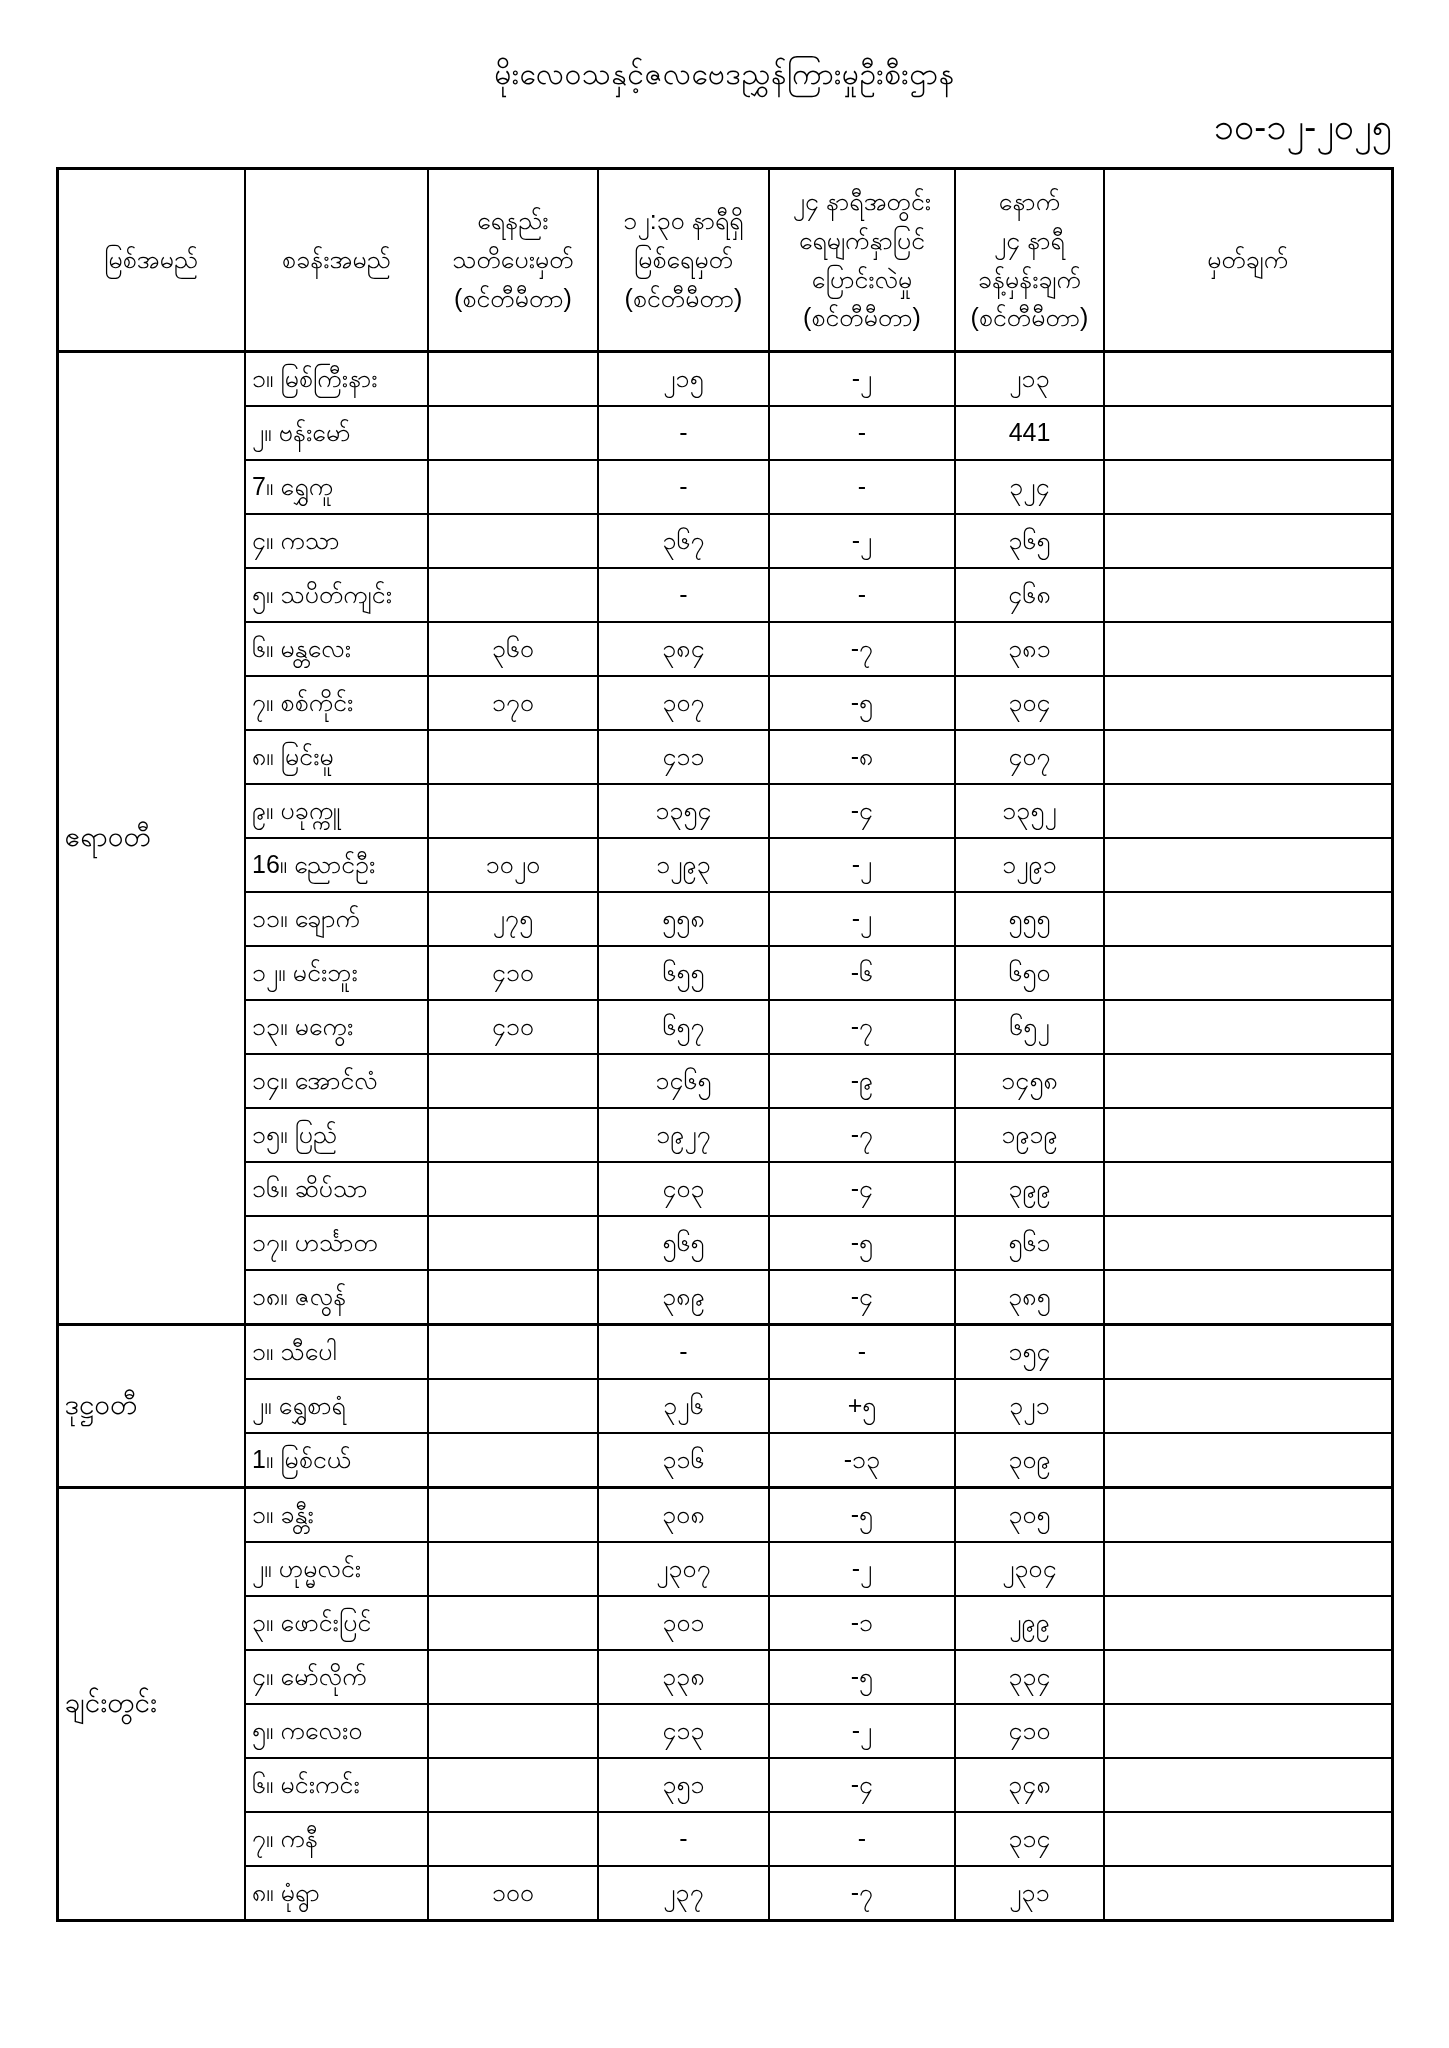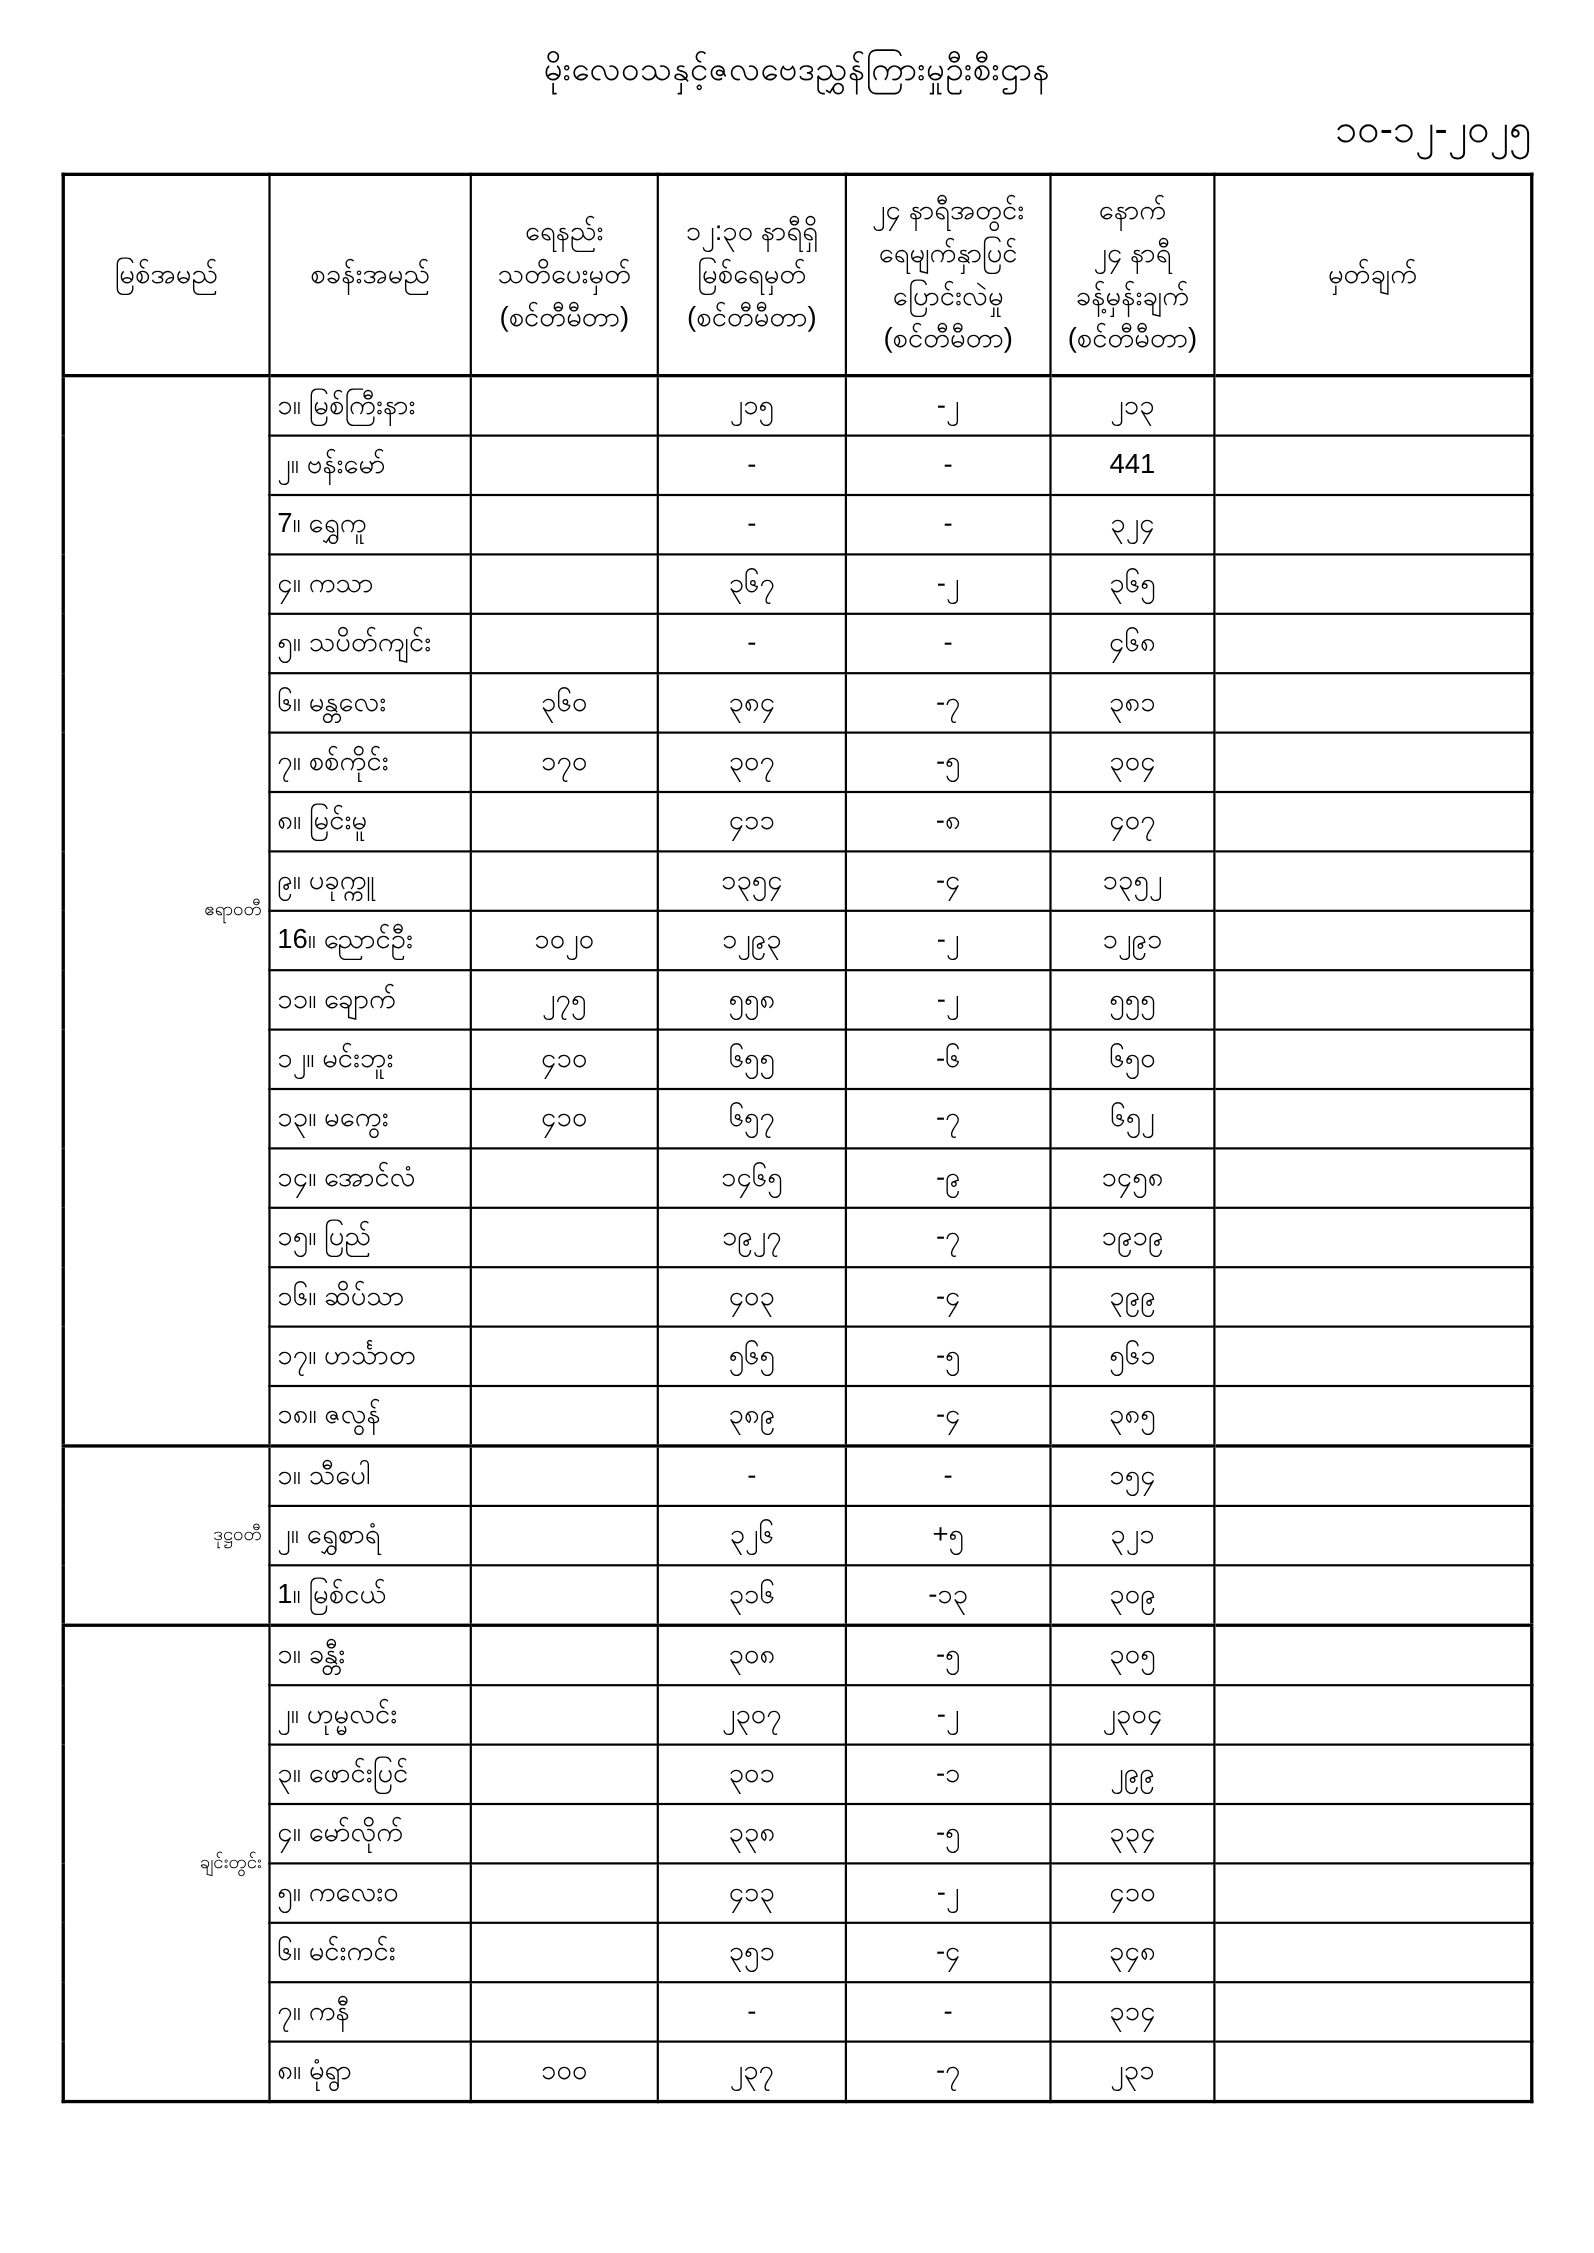--- a/index.html
+++ b/index.html
@@ -10,21 +10,21 @@
     font-family: "Liberation Sans", "DejaVu Sans", sans-serif;
   }
   .page {
     position: relative;
     width: 1449px;
     height: 2048px;
     background: #ffffff;
     overflow: hidden;
   }
   .titles {
-    padding-top: 38px;
+    padding-top: 48px;
     text-align: center;
   }
   .title-line {
     font-size: 30px;
     line-height: 1.75;
     letter-spacing: 0.5px;
   }
   .date-row {
     width: 1335px;
     margin: 2px auto 10px auto;
@@ -58,22 +58,22 @@
     font-size: 25px;
     height: 52px;
     text-align: center;
     line-height: 1.3;
   }
   td.station {
     text-align: left;
     padding-left: 14px;
   }
   td.river {
-    text-align: right;
-    font-size: 17px;
+    text-align: left;
+    font-size: 28px;
   }
   tr.group-first td {
     border-top-width: 3px;
     margin-left: 20px;
   }
 </style>
 </head>
 <body>
 
 <div class="page">

